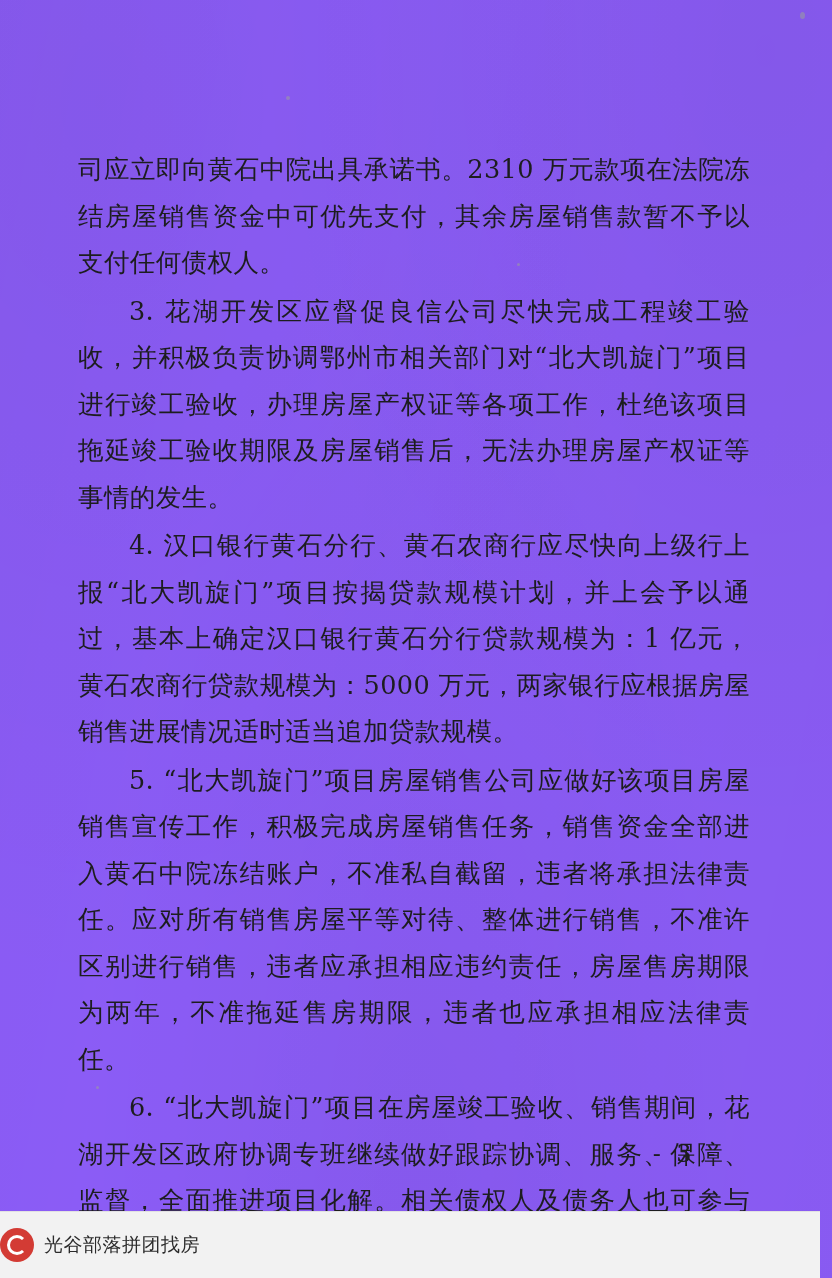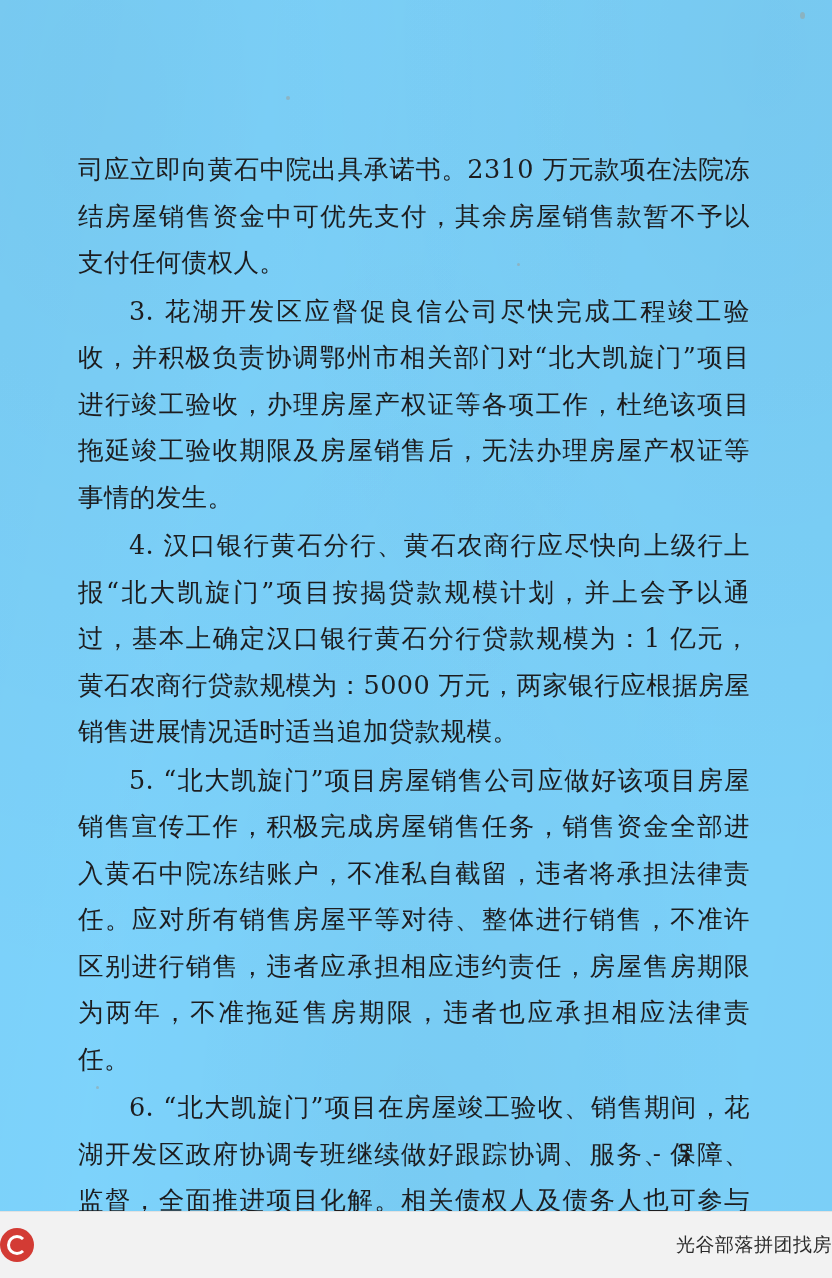--- a/index.html
+++ b/index.html
@@ -12,21 +12,21 @@
     background: #ffffff;
     font-family: "DejaVu Serif", "Liberation Serif", serif;
     overflow: hidden;
     position: relative;
   }
 
   
   .page {
     position: absolute;
     inset: 0;
-    background: #7dd3fc;
+    background: #8b5cf6;
   }
   .page::before {
     content: "";
     position: absolute;
     inset: 0;
     background:
       radial-gradient(ellipse at 12% 8%, rgba(0,0,0,0.035) 0%, rgba(0,0,0,0) 55%),
       radial-gradient(ellipse at 92% 4%, rgba(0,0,0,0.04) 0%, rgba(0,0,0,0) 48%),
       radial-gradient(ellipse at 50% 96%, rgba(0,0,0,0.03) 0%, rgba(0,0,0,0) 60%),
       linear-gradient(100deg, rgba(0,0,0,0.018) 0%, rgba(0,0,0,0) 30%, rgba(0,0,0,0.02) 100%);
@@ -74,28 +74,28 @@
     font-size: 24px;
     letter-spacing: 4px;
     color: #1d1d1f;
     padding-left: 540px;
     box-sizing: border-box;
   }
 
   .footer-bar {
     position: absolute;
     left: 0;
-    right: 0;
+    right: 12px;
     bottom: 0;
     height: 66px;
     background: #f2f2f2;
     border-top: 1px solid #e2e2e2;
     display: flex;
     align-items: center;
-    justify-content: space-between;
+    justify-content: flex-start;
     gap: 10px;
     font-family: "Liberation Sans", sans-serif;
   }
   .footer-logo {
     width: 34px;
     height: 34px;
     border-radius: 50%;
     background: #d33b34;
     position: relative;
     flex: 0 0 auto;

